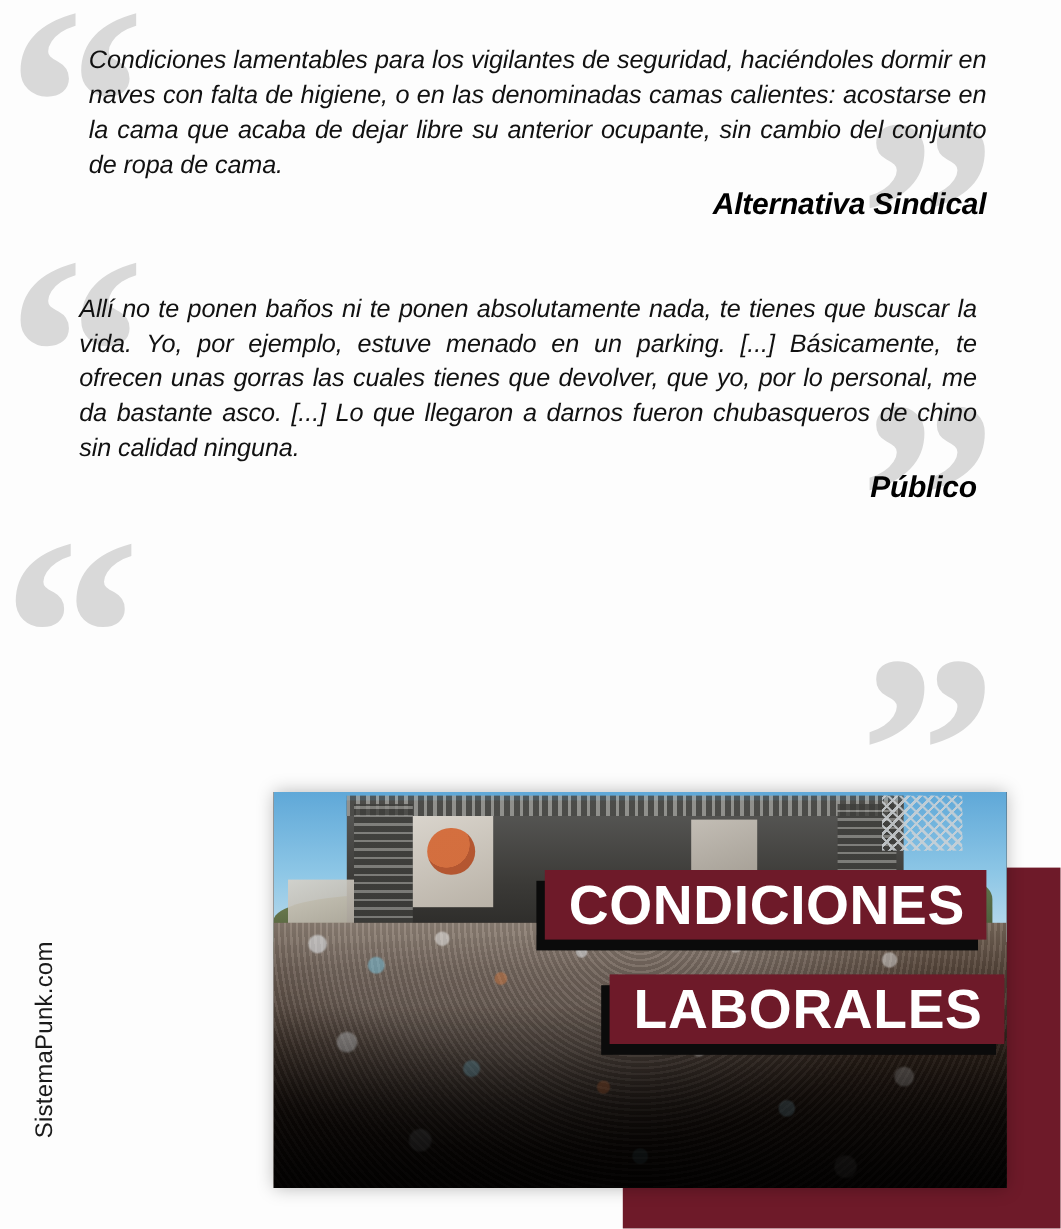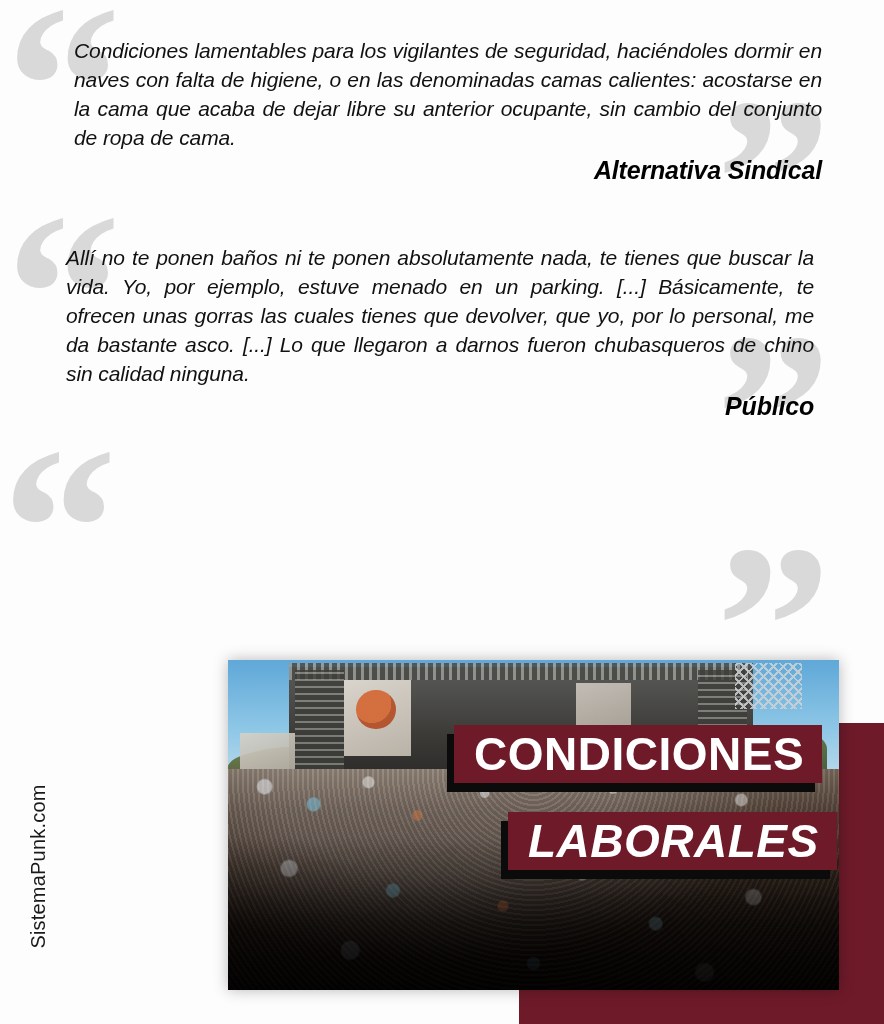--- a/index.html
+++ b/index.html
@@ -206,21 +206,20 @@
   }
   #title-line-1 {
     left: 454px; top: 725px; height: 58px;
     padding: 0 18px 0 20px;
     font-size: 46px;
   }
   #title-line-2 {
     left: 508px; top: 812px; height: 58px;
     padding: 0 18px 0 20px;
     font-size: 46px;
-    font-style: italic;
   }
 </style>
 </head>
 <body>
 
 <div id="page">
 
   <span class="qmark open" style="left:6px; top:-28px;">“</span>
   <span class="qmark close" style="left:716px; top:65px;">”</span>
 

